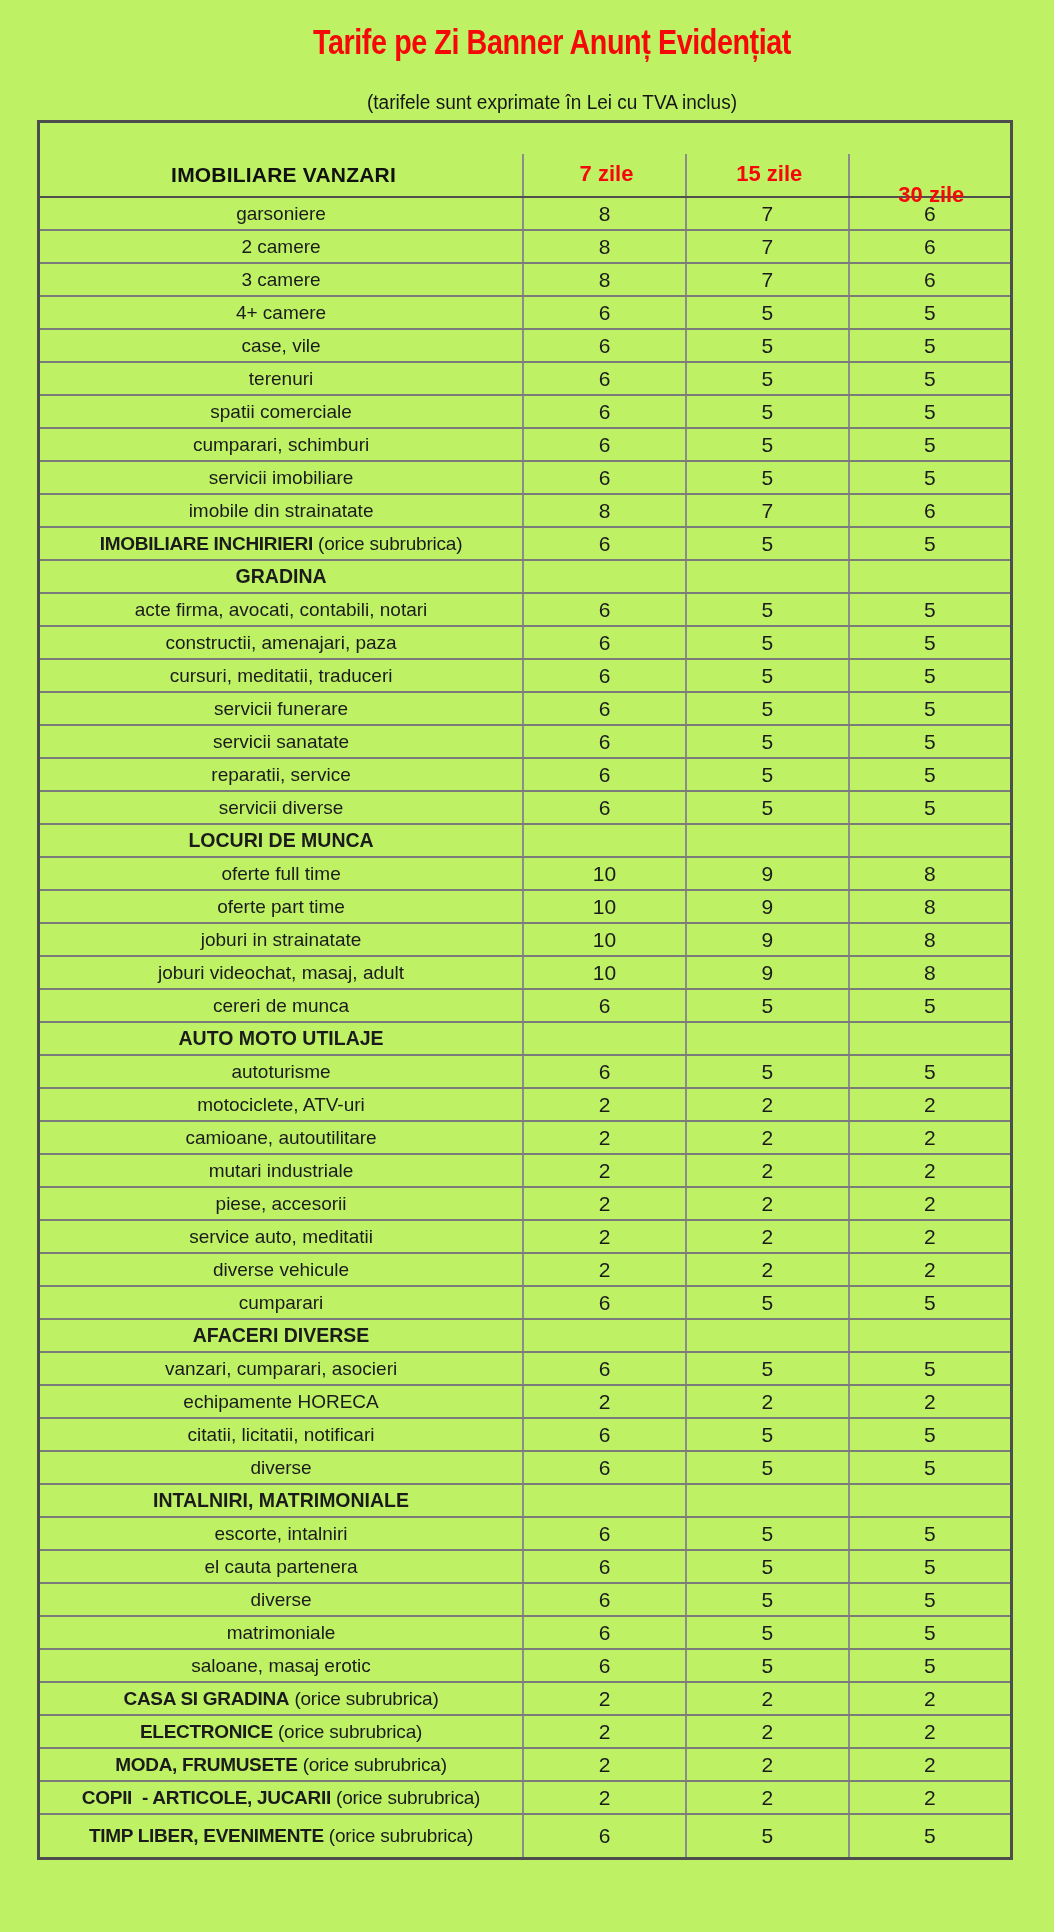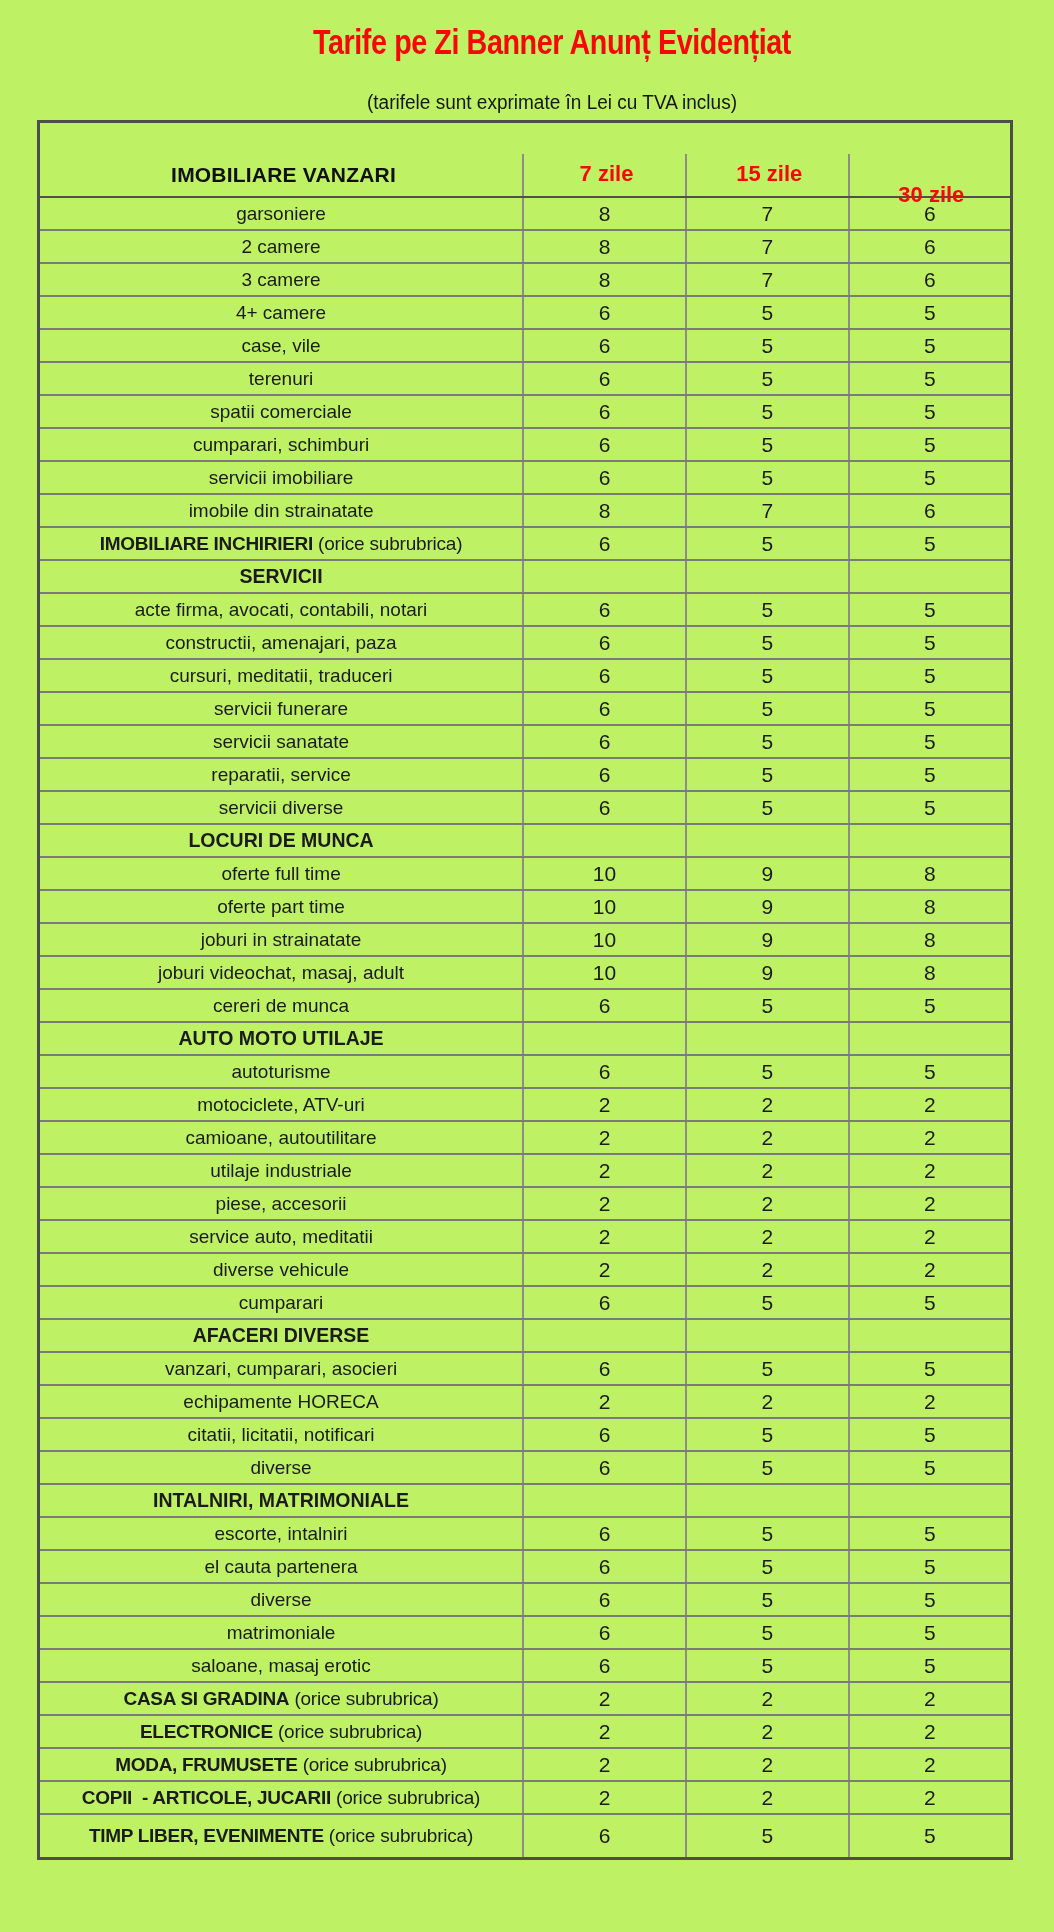--- a/index.html
+++ b/index.html
@@ -174,21 +174,21 @@
     <td class="num">7</td>
     <td class="num">6</td>
   </tr>
         <tr class="bold-label">
     <td class="label-cell"><span class="lbl">IMOBILIARE INCHIRIERI</span><span class="sfx"> (orice subrubrica)</span></td>
     <td class="num">6</td>
     <td class="num">5</td>
     <td class="num">5</td>
   </tr>
         <tr class="section-row">
-    <td class="label-cell"><span class="lbl">SERVICII</span><span class="sfx"></span></td>
+    <td class="label-cell"><span class="lbl">GRADINA</span><span class="sfx"></span></td>
     <td class="num"></td>
     <td class="num"></td>
     <td class="num"></td>
   </tr>
         <tr>
     <td class="label-cell"><span class="lbl">acte firma, avocati, contabili, notari</span><span class="sfx"></span></td>
     <td class="num">6</td>
     <td class="num">5</td>
     <td class="num">5</td>
   </tr>
@@ -282,21 +282,21 @@
     <td class="num">2</td>
     <td class="num">2</td>
   </tr>
         <tr>
     <td class="label-cell"><span class="lbl">camioane, autoutilitare</span><span class="sfx"></span></td>
     <td class="num">2</td>
     <td class="num">2</td>
     <td class="num">2</td>
   </tr>
         <tr>
-    <td class="label-cell"><span class="lbl">utilaje industriale</span><span class="sfx"></span></td>
+    <td class="label-cell"><span class="lbl">mutari industriale</span><span class="sfx"></span></td>
     <td class="num">2</td>
     <td class="num">2</td>
     <td class="num">2</td>
   </tr>
         <tr>
     <td class="label-cell"><span class="lbl">piese, accesorii</span><span class="sfx"></span></td>
     <td class="num">2</td>
     <td class="num">2</td>
     <td class="num">2</td>
   </tr>

